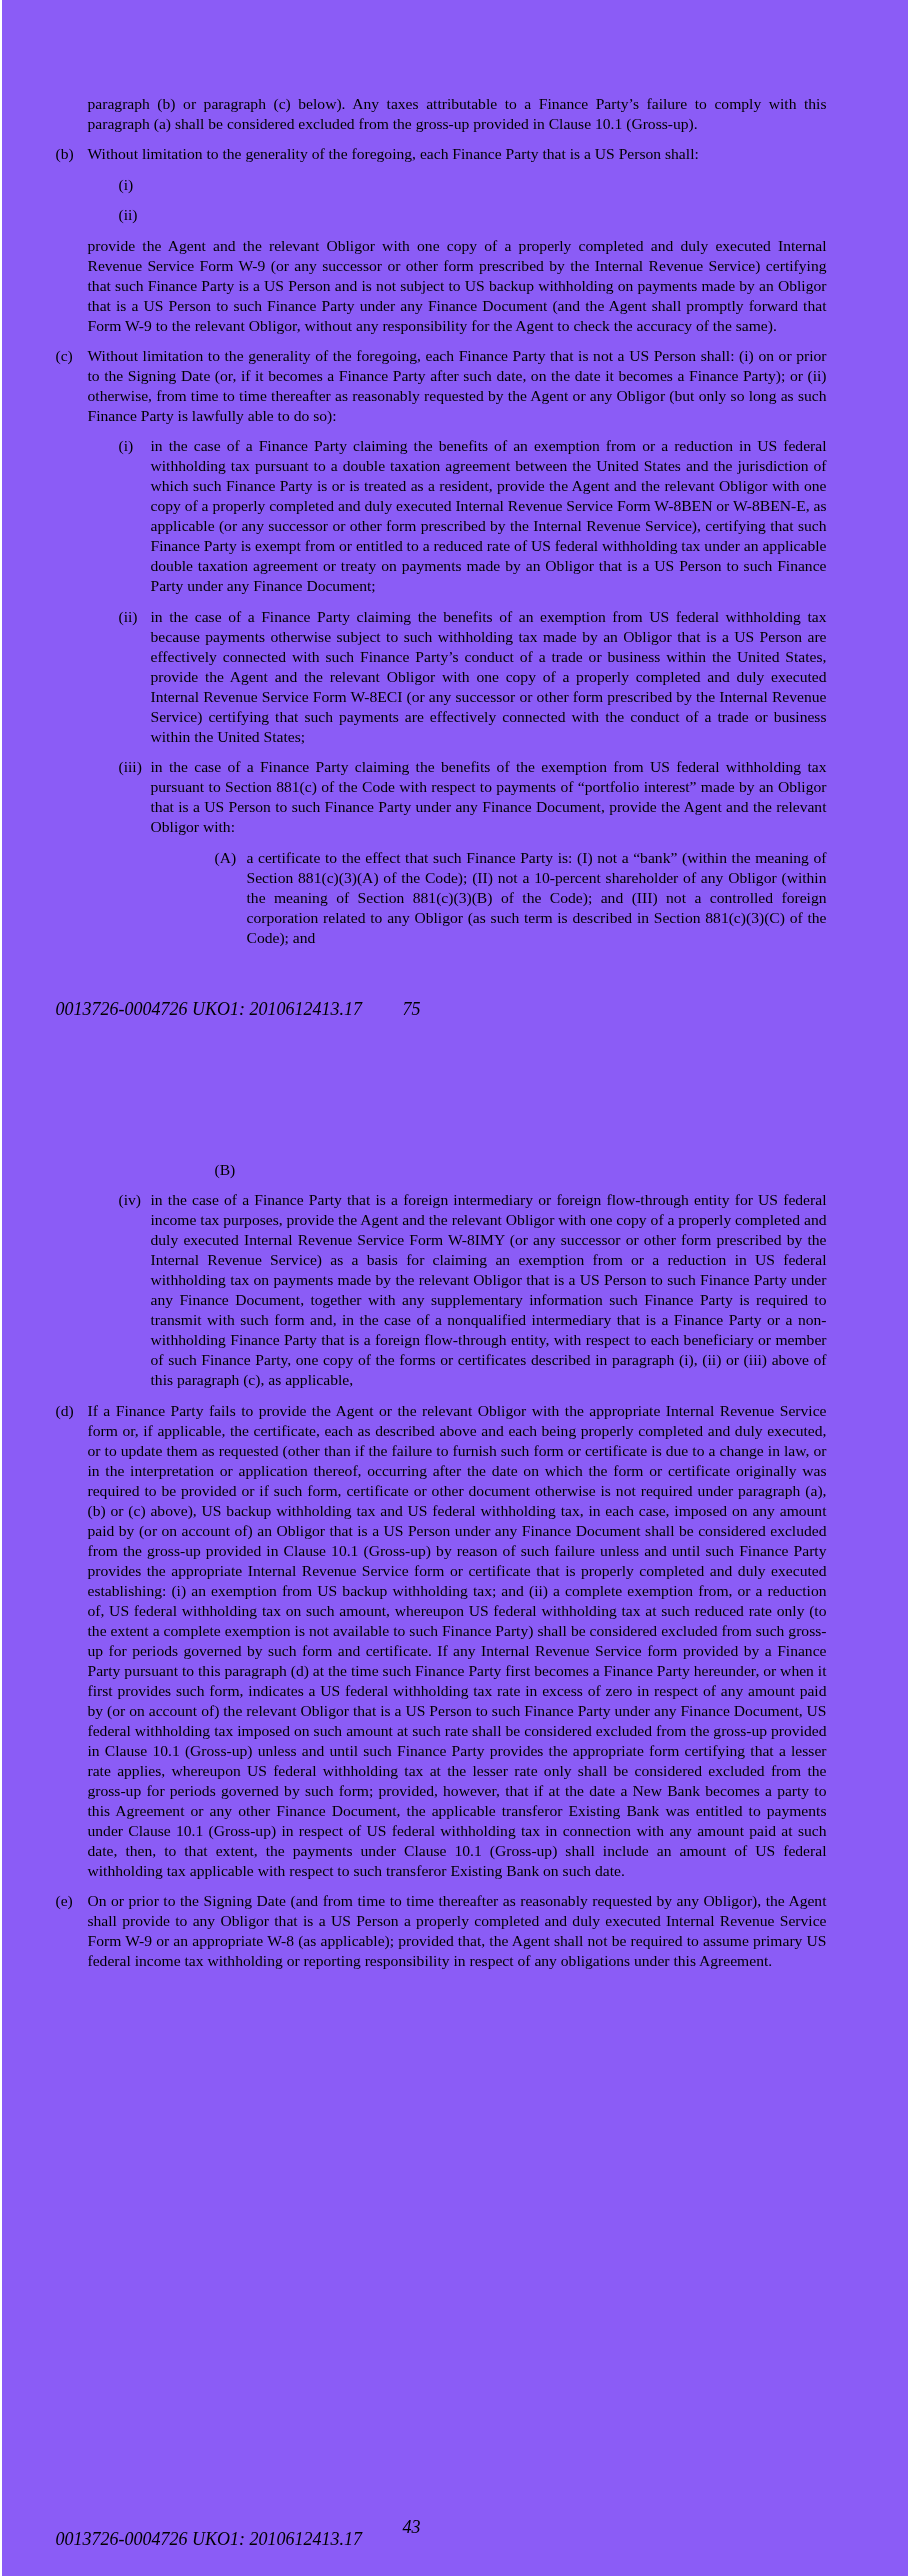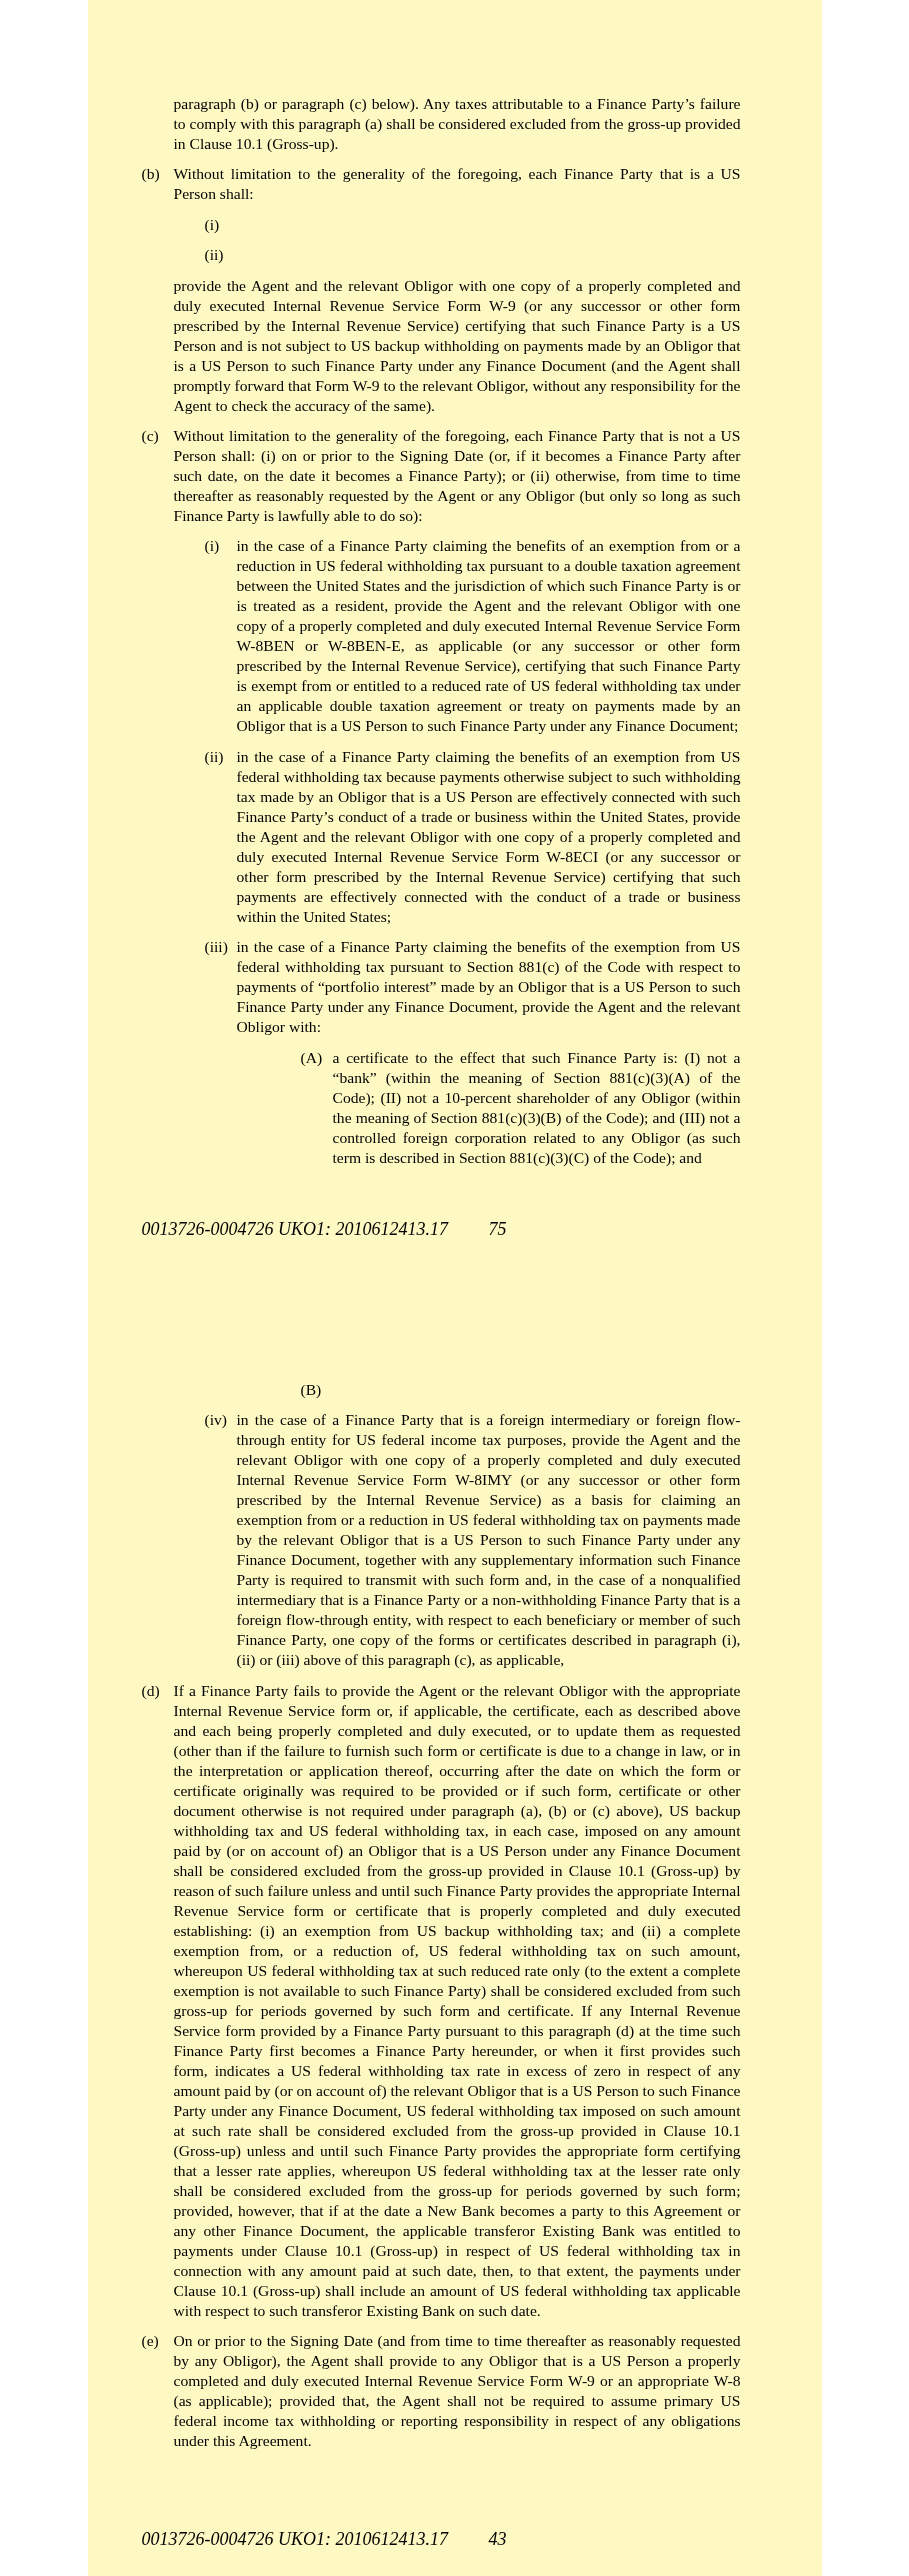--- a/index.html
+++ b/index.html
@@ -1,21 +1,21 @@
 <!DOCTYPE html>
 <html style="font-size:15px"><head>
 <meta charset="utf-8">
 <style>
   * { margin: 0; padding: 0; box-sizing: border-box; }
   html, body { background: #ffffff; }
   .doc {
-    width: 734px;
+    width: 906px;
     min-height: 2576px;
     margin: 0 auto;
-    background: #fef9c3;
+    background: #8b5cf6;
     color: #000000;
     font-family: "Liberation Serif", "DejaVu Serif", serif;
     font-size: 15.6px;
     line-height: 20px;
     display: flex;
     flex-direction: column;
     padding: 94px 81px 28px 54px;
   }
   .page-section { display: flex; flex-direction: column; }
   .page-section.grow { flex: 1; }
@@ -32,21 +32,21 @@
     line-height: 17px;
     height: 17px;
     font-style: italic;
   }
   .footer .footer-page {
     position: absolute;
     left: 347px;
     top: 0;
   }
   .footer.footer-bottom { margin-top: auto; padding-top: 38px; height: auto; }
-  .footer.footer-bottom .footer-page { top: auto; bottom: 0; }
+  .footer.footer-bottom .footer-page { top: auto; bottom: 12px; }
   .page43 { margin-top: 142px; }
 </style>
 </head>
 <body>
 
 <div class="doc">
 
   <section class="page-section">
 
     <div class="para lvl1">

